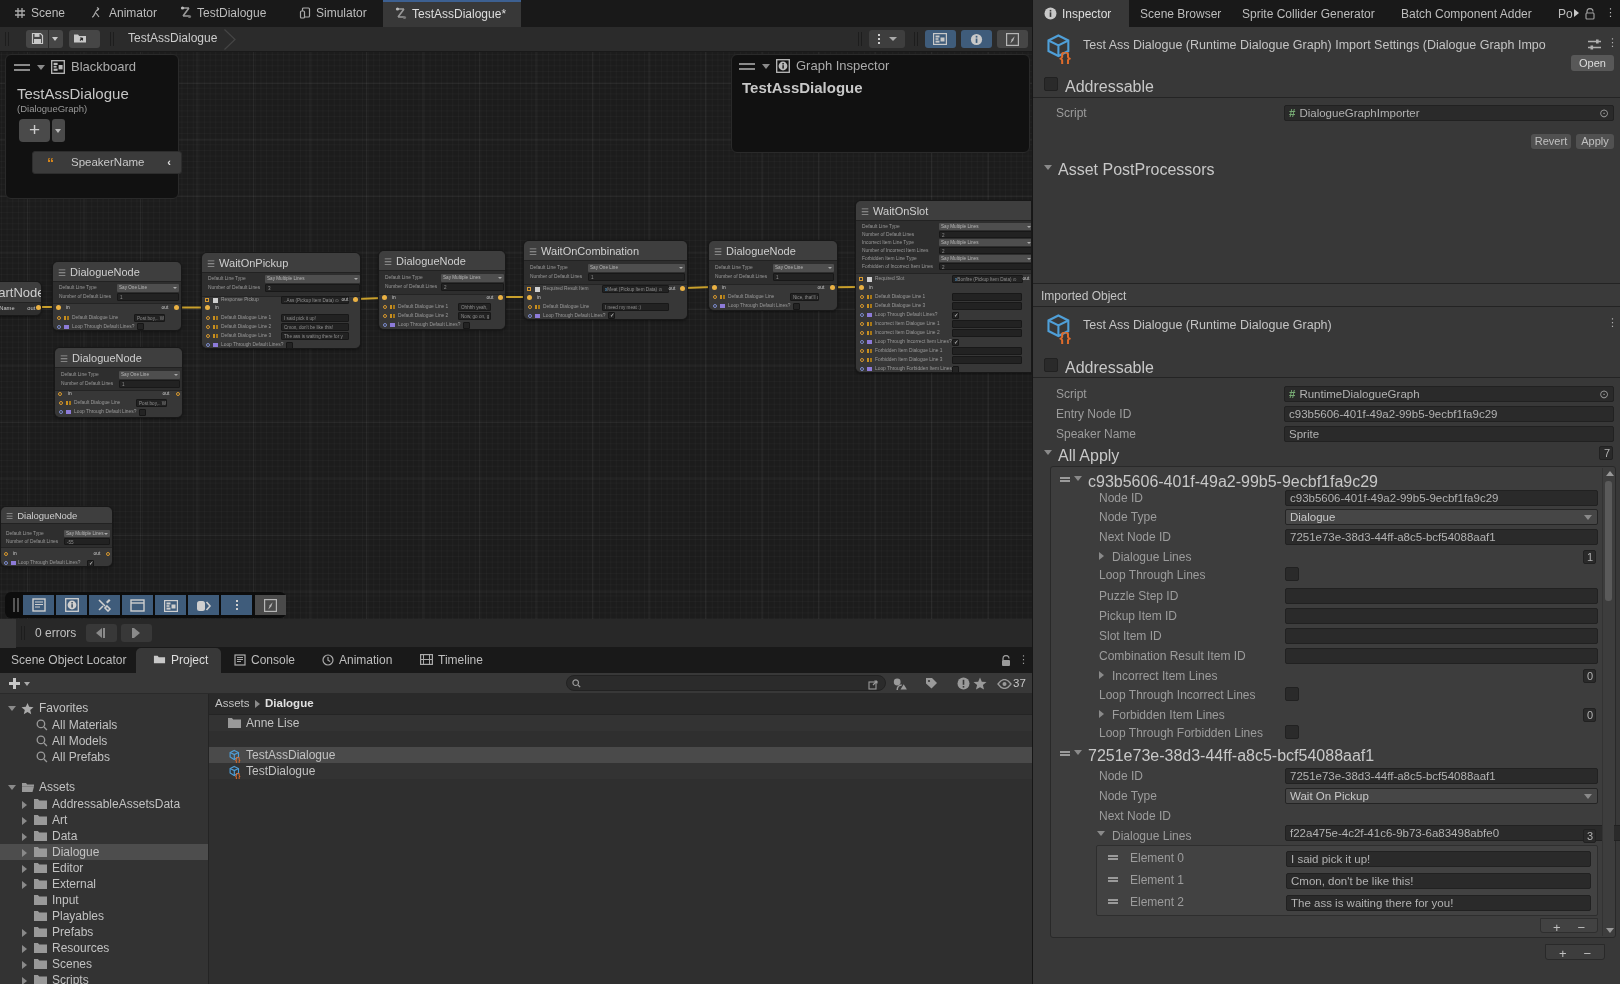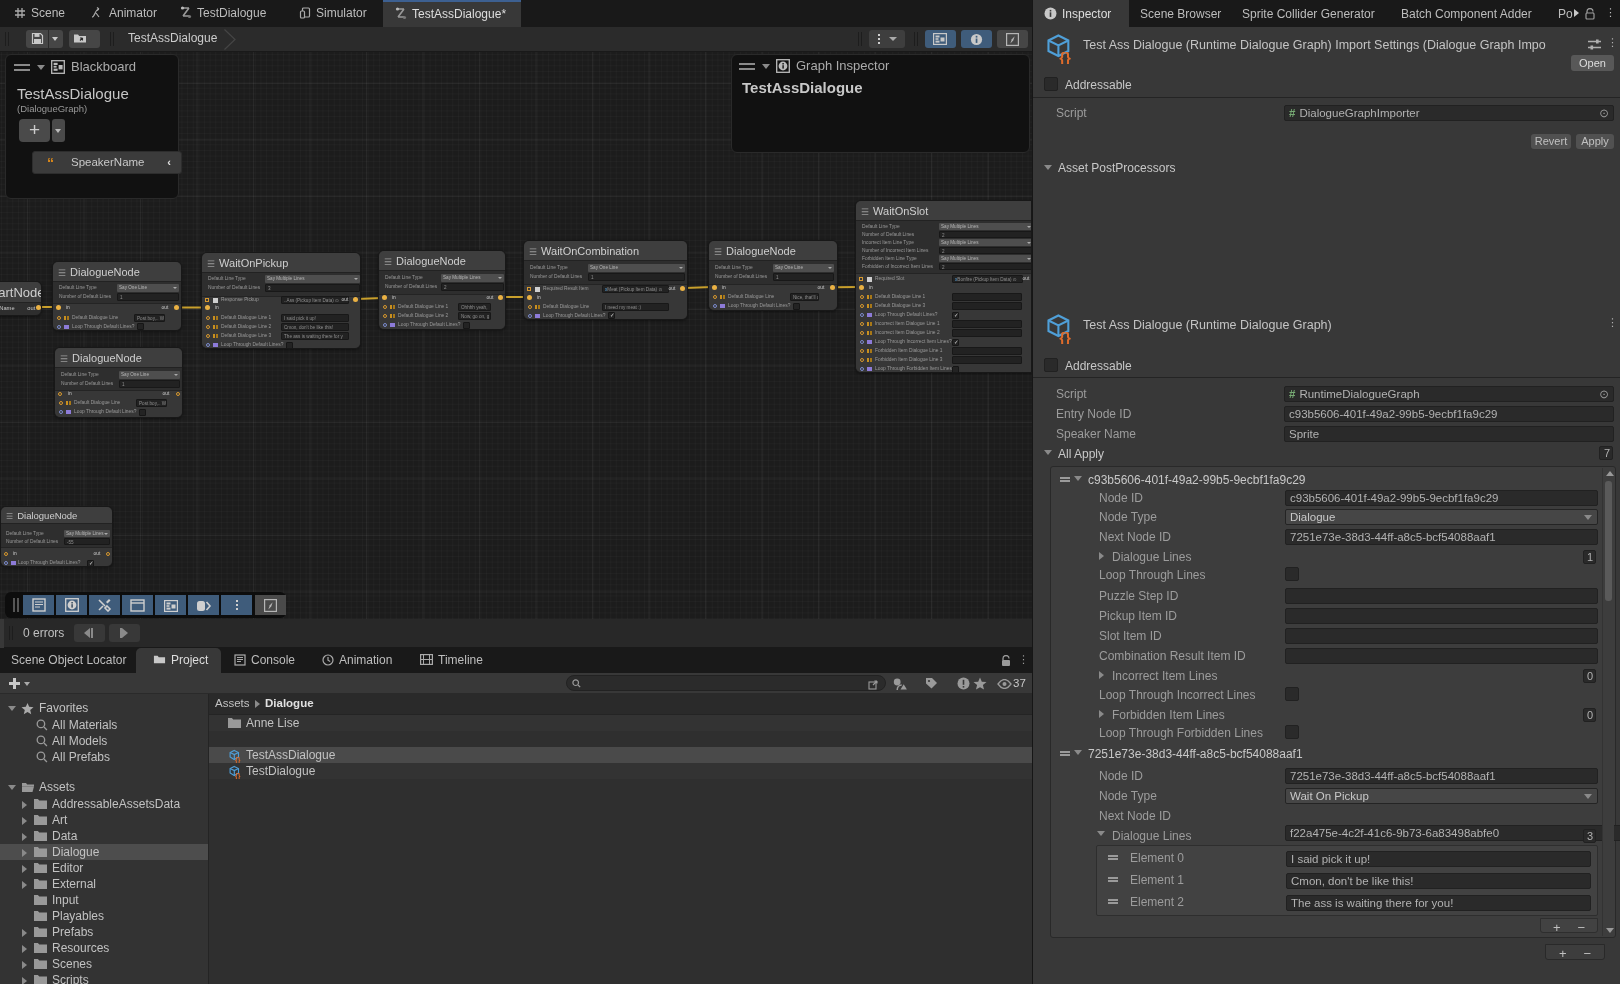--- a/index.html
+++ b/index.html
@@ -39,33 +39,33 @@
 .tr{position:absolute;font-size:11px;line-height:10px;white-space:nowrap;transform-origin:100% 0;transform:scale(0.44);color:#9a9a9a}
 .tio{font-size:11px;color:#cccccc}
 .tt{position:absolute;left:2px;top:1px;font-style:normal;font-size:11px;line-height:11px;transform:scale(0.42);transform-origin:0 0;white-space:nowrap}
 
 .tar{position:absolute;top:5px;width:0;height:0;border-left:5px solid #8a8a8a;border-top:4px solid transparent;border-bottom:4px solid transparent}
 .tdown{border-left:4px solid transparent;border-right:4px solid transparent;border-top:5px solid #8a8a8a;border-bottom:none;top:6px}
 .tico{position:absolute;top:2px}
 .kdots{position:absolute;width:2px;height:2px;background:#cfcfcf;box-shadow:0 4px 0 #cfcfcf,0 8px 0 #cfcfcf}
 .fold{position:absolute;left:34px;top:3px;width:13px;height:10px;background:#999;clip-path:polygon(0 0,30% 0,40% 15%,100% 15%,100% 100%,0 100%)}
 
-#errorbar{position:absolute;left:4px;top:619px;width:1032px;height:29px;background:#282828;border-bottom:1px solid #191919}
+#errorbar{position:absolute;left:16px;top:619px;width:1032px;height:29px;background:#282828;border-bottom:1px solid #191919}
 #docktabs{position:absolute;left:0;top:648px;width:1032px;height:25px;background:#191919}
 .dtab{position:absolute;top:0;height:25px;color:#bdbdbd;font-size:12px;line-height:25px;white-space:nowrap}
 #ptool{position:absolute;left:0;top:673px;width:1032px;height:21px;background:#383838;border-bottom:1px solid #2a2a2a}
 #pleft{position:absolute;left:0;top:694px;width:208px;height:290px;background:#333333;overflow:hidden}
 #pright{position:absolute;left:209px;top:694px;width:823px;height:290px;background:#2f2f2f;overflow:hidden}
 #psep{position:absolute;left:208px;top:694px;width:1px;height:290px;background:#242424}
 .trow{position:absolute;left:0;width:100%;height:16px;font-size:12px;color:#c2c2c2;line-height:16px;white-space:nowrap}
 
 #inspector{position:absolute;left:1032px;top:0;width:588px;height:984px;background:#383838;border-left:1px solid #161616}
 #instabs{position:absolute;left:0;top:0;width:588px;height:27px;background:#191919}
 .lbl{position:absolute;font-size:12px;color:#9c9c9c;white-space:nowrap}
-.lbl2{position:absolute;font-size:12px;color:#c8c8c8;white-space:nowrap}
+.lbl2{position:absolute;font-size:16px;color:#c8c8c8;white-space:nowrap}
 .fld{position:absolute;height:16px;background:#2a2a2a;border:1px solid #212121;border-radius:2px;font-size:11.5px;color:#b2b2b2;line-height:14px;padding:0 4px;white-space:nowrap;overflow:hidden}
 .ddp{position:absolute;height:16px;background:#464646;border:1px solid #242424;border-radius:2px;font-size:11.5px;color:#c8c8c8;line-height:14px;padding:0 4px;white-space:nowrap;overflow:hidden}
 .chk{position:absolute;width:14px;height:14px;background:#2a2a2a;border:1px solid #212121;border-radius:2px}
 .btn{position:absolute;background:#585858;border-radius:3px;font-size:11px;color:#dedede;text-align:center}
 .badge{position:absolute;height:14px;background:#2a2a2a;border:1px solid #212121;border-radius:2px;font-size:11px;color:#b2b2b2;text-align:right;padding:0 2px;line-height:12px}
 .arrow-r{display:inline-block;width:0;height:0;border-left:5px solid #8a8a8a;border-top:4px solid transparent;border-bottom:4px solid transparent}
 .arrow-d{display:inline-block;width:0;height:0;border-top:5px solid #8a8a8a;border-left:4px solid transparent;border-right:4px solid transparent}
 </style></head>
 <body>
 <div id="wrap">
@@ -684,20 +684,23 @@
 <div class="chk" style="left:11px;top:77px"></div>
 <div class="lbl2" style="left:32px;top:78px">Addressable</div>
 <div style="position:absolute;left:0;top:97px;width:588px;height:1px;background:#2e2e2e;border-top:1px solid #242424"></div>
 <div class="lbl" style="left:23px;top:106px">Script</div>
 <div class="fld" style="left:251px;top:105px;width:330px"><span style="color:#76a973;font-weight:bold;margin-right:4px">#</span>DialogueGraphImporter<span style="position:absolute;right:4px;color:#999">⊙</span></div>
 <div class="btn" style="left:498px;top:134px;width:40px;height:15px;line-height:15px;background:#515151;color:#c0c0c0">Revert</div>
 <div class="btn" style="left:543px;top:134px;width:38px;height:15px;line-height:15px;background:#515151;color:#c0c0c0">Apply</div>
 <span class="arrow-d" style="position:absolute;left:11px;top:165px"></span>
 <div class="lbl2" style="left:25px;top:161px;font-weight:normal">Asset PostProcessors</div>
 
+<div style="position:absolute;left:0;top:283px;width:588px;height:24px;background:#3a3a3a;border-top:1px solid #232323;border-bottom:1px solid #232323">
+ <span style="position:absolute;left:8px;top:5px;font-size:12px;color:#c4c4c4">Imported Object</span>
+</div>
 <svg style="position:absolute;left:11px;top:312px" width="32" height="32" viewBox="0 0 20 20">
         <path d="M9 2.2l6.2 3.1v6.6L9 15 2.8 11.9V5.3z" fill="none" stroke="#4f9fd8" stroke-width="1.3"></path>
         <path d="M2.8 5.3l6.2 3.1 6.2-3.1M9 8.4V15" stroke="#4f9fd8" stroke-width="1.3" fill="none"></path>
         <text x="9.5" y="19.4" font-size="9.5" font-weight="bold" fill="#e06c2b">{}</text>
       </svg>
 <div style="position:absolute;left:50px;top:318px;font-size:12.5px;color:#c4c4c4">Test Ass Dialogue (Runtime Dialogue Graph)</div>
 <div style="position:absolute;left:574px;top:316px;color:#b0b0b0;font-size:11px">⋮</div>
 <div class="chk" style="left:11px;top:358px"></div>
 <div class="lbl2" style="left:32px;top:359px">Addressable</div>
 <div style="position:absolute;left:0;top:377px;width:588px;height:1px;background:#2e2e2e;border-top:1px solid #242424"></div>

